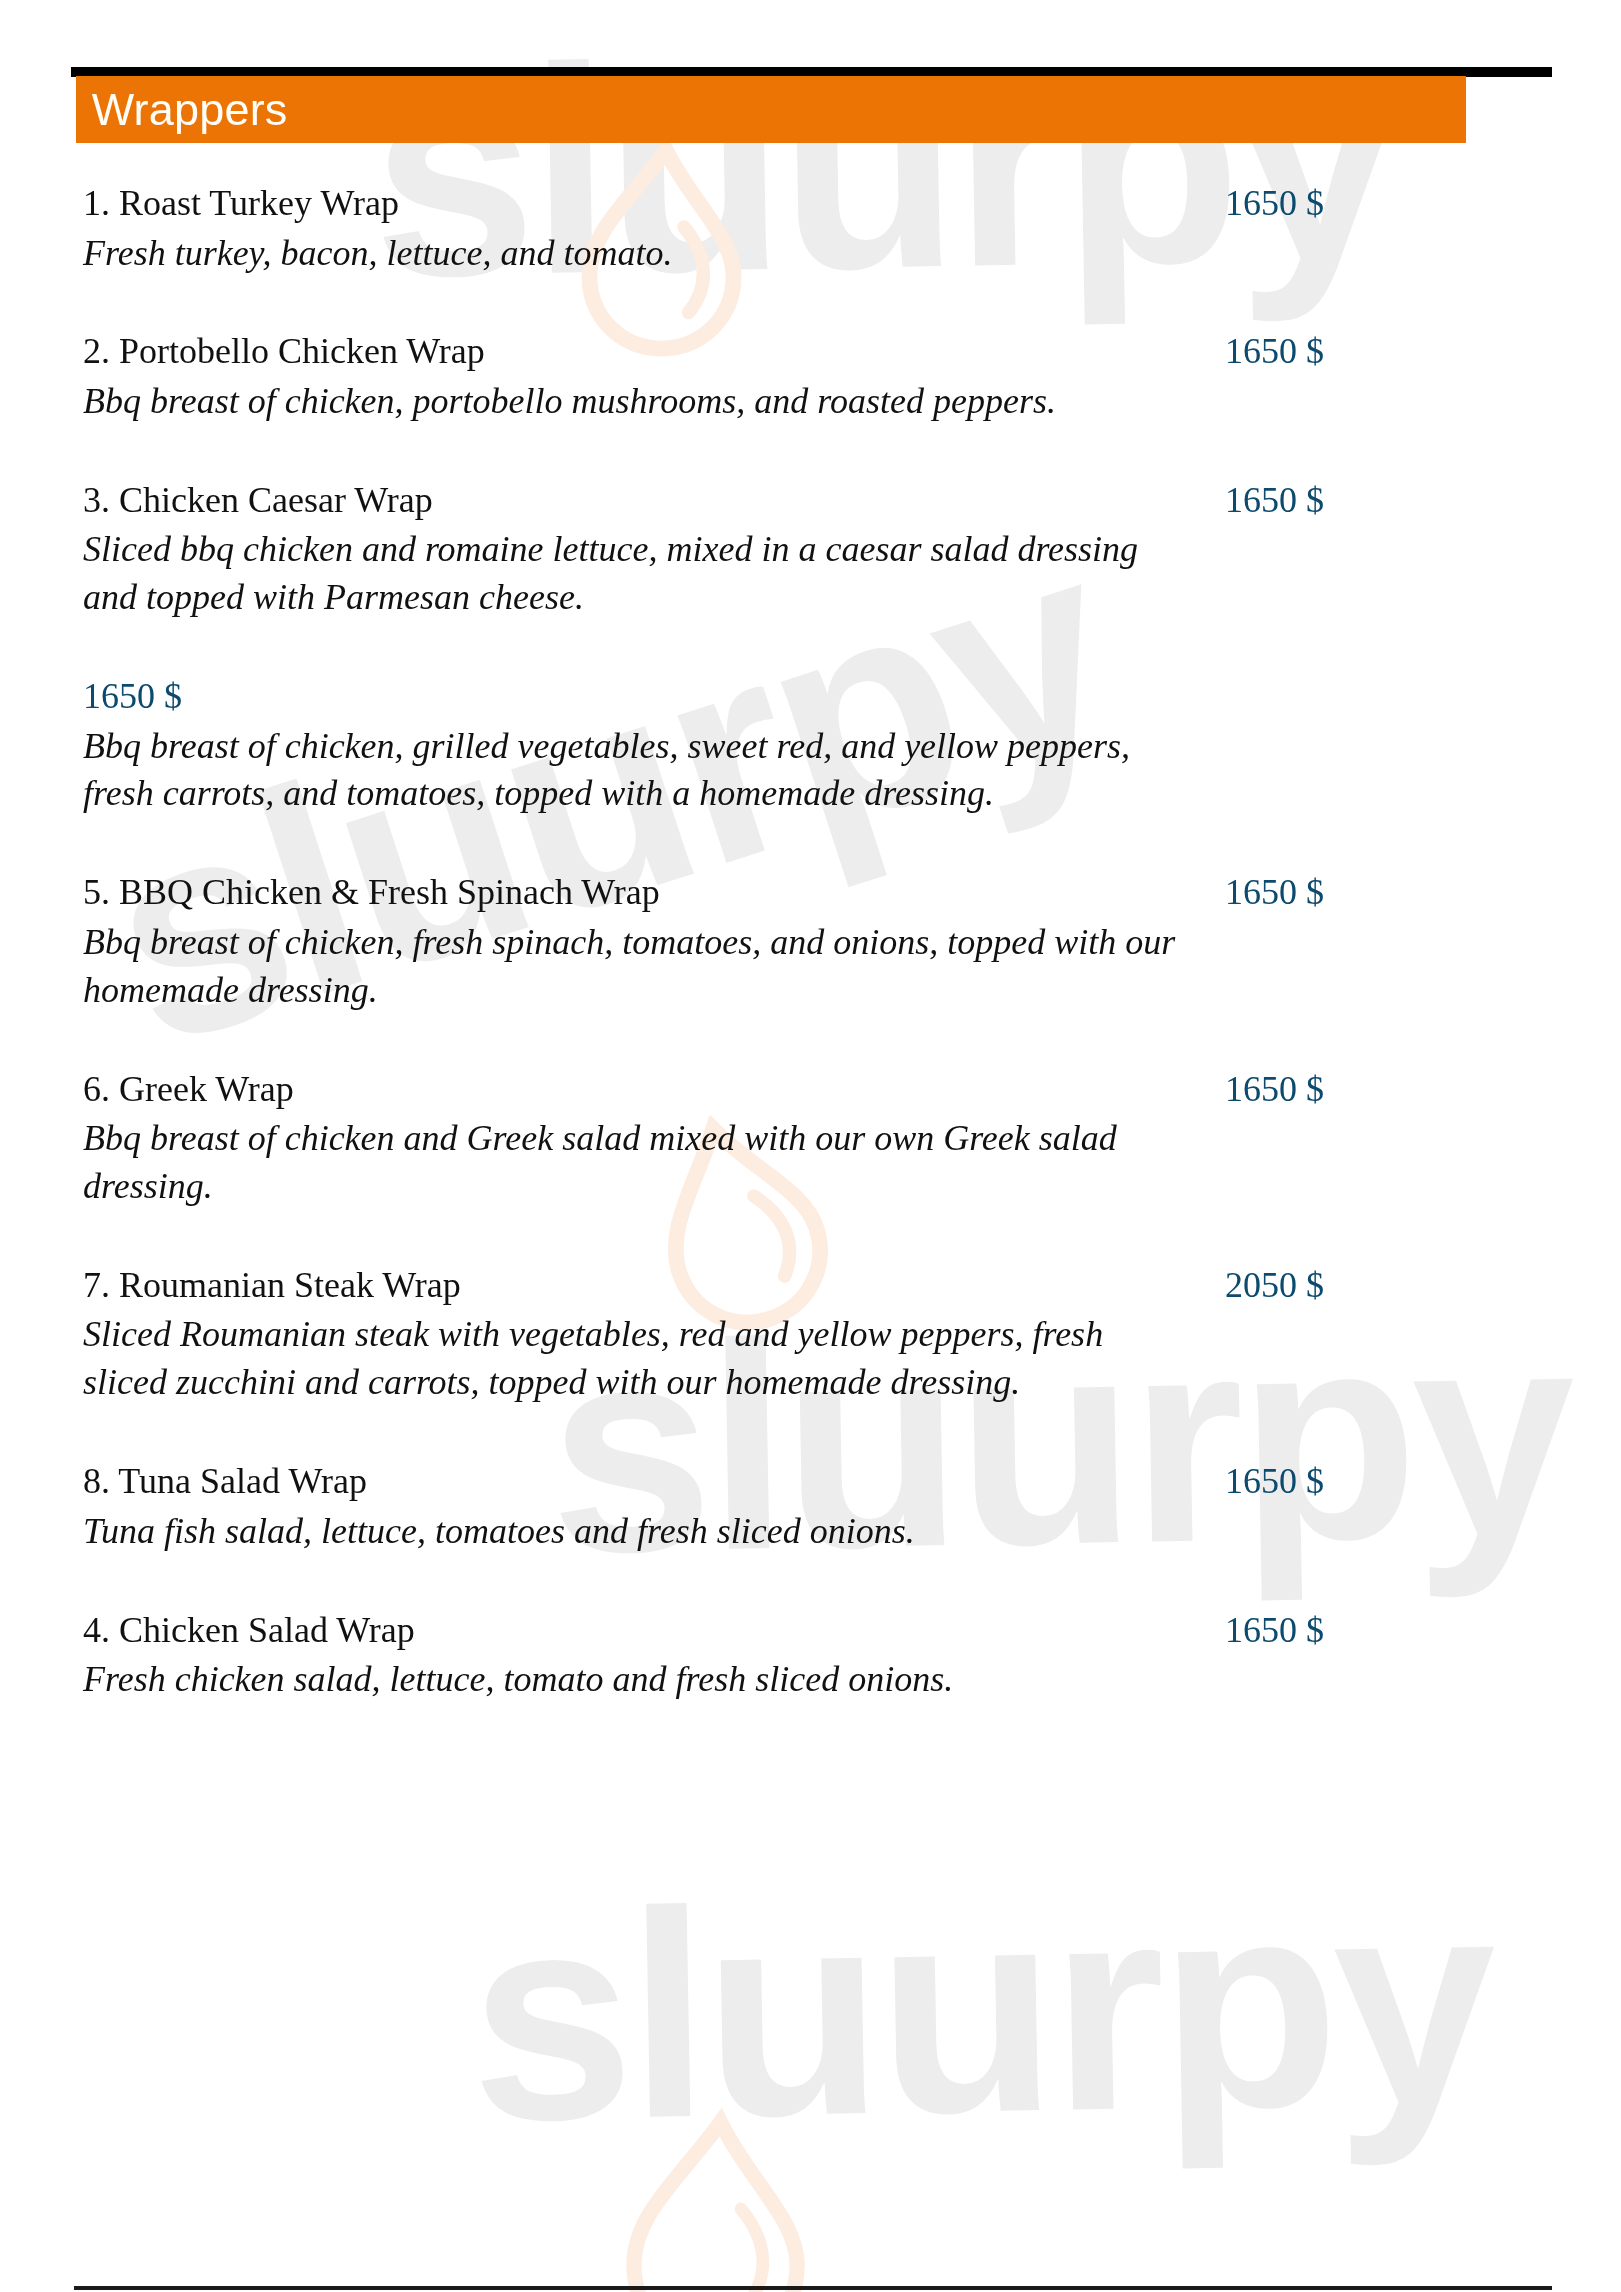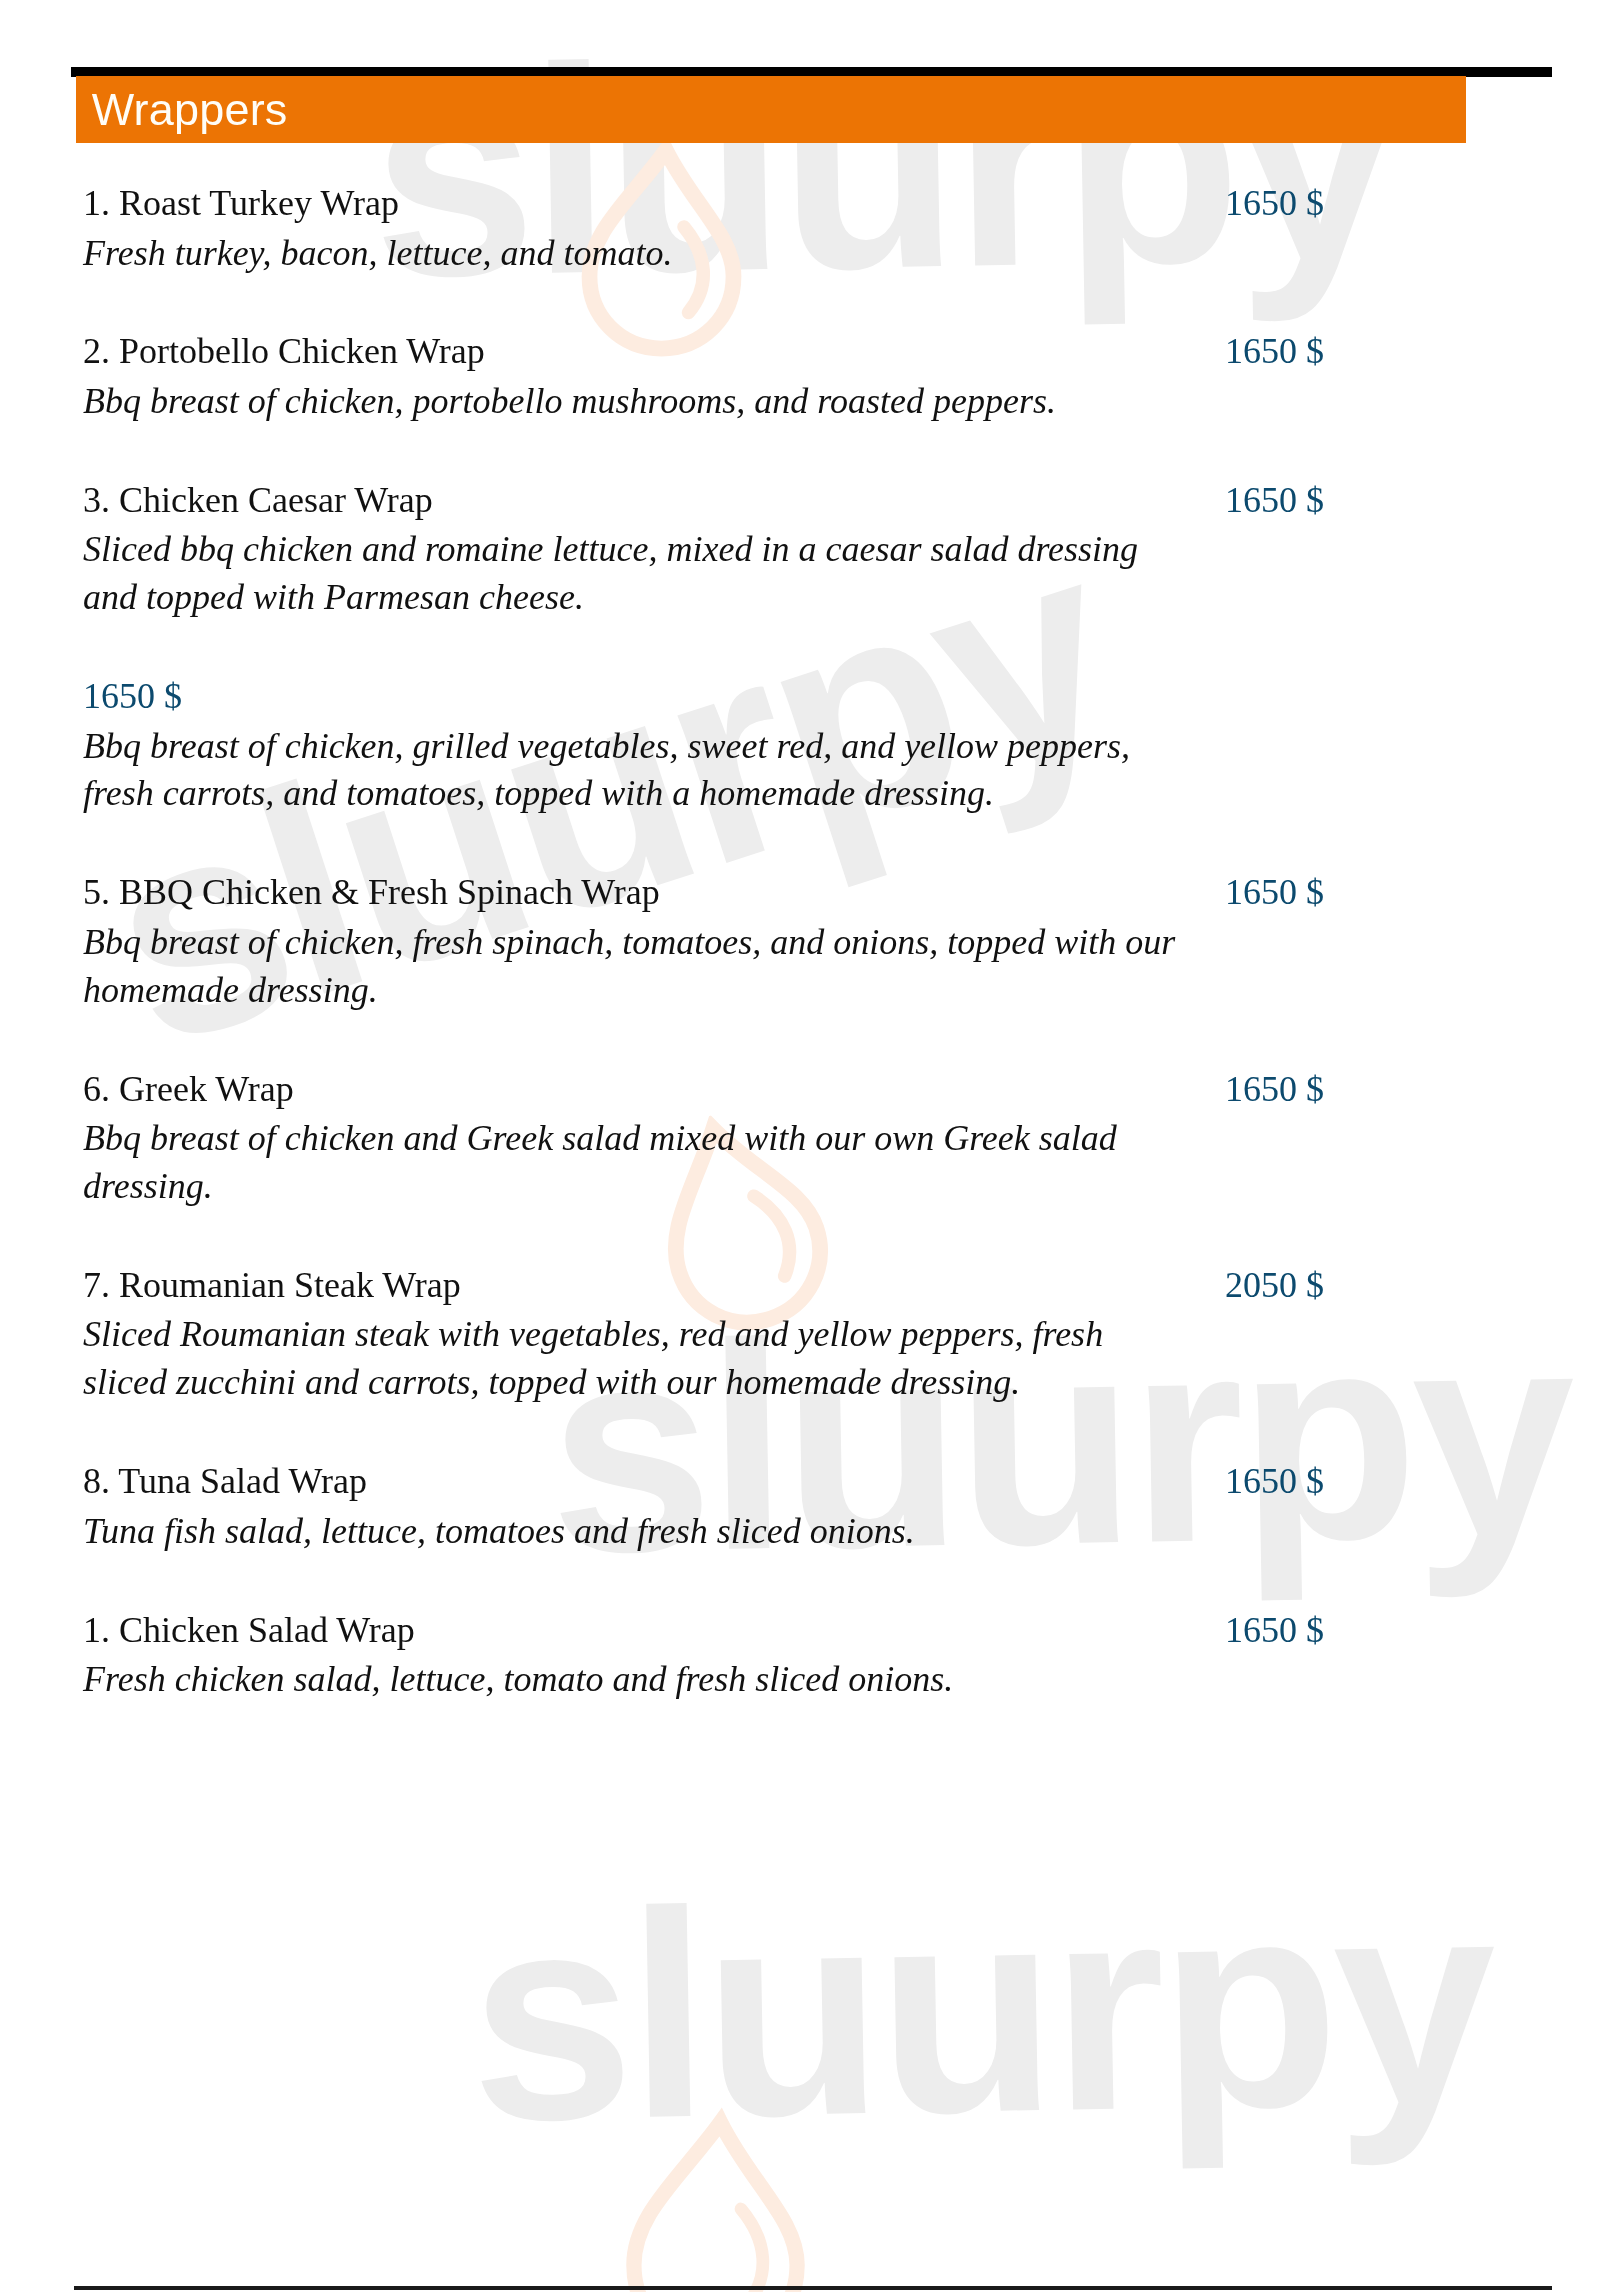--- a/index.html
+++ b/index.html
@@ -235,20 +235,20 @@
   <div class="menu-item">
     <div class="item-row">
       <div class="item-name">8. Tuna Salad Wrap</div>
       <div class="item-price">1650 $</div>
     </div>
     <div class="item-desc">Tuna fish salad, lettuce, tomatoes and fresh sliced onions.</div>
   </div>
 
   <div class="menu-item">
     <div class="item-row">
-      <div class="item-name">1. Chicken Salad Wrap</div>
+      <div class="item-name">4. Chicken Salad Wrap</div>
       <div class="item-price">1650 $</div>
     </div>
     <div class="item-desc">Fresh chicken salad, lettuce, tomato and fresh sliced onions.</div>
   </div>
 
 </div>
 
 
 </body></html>

